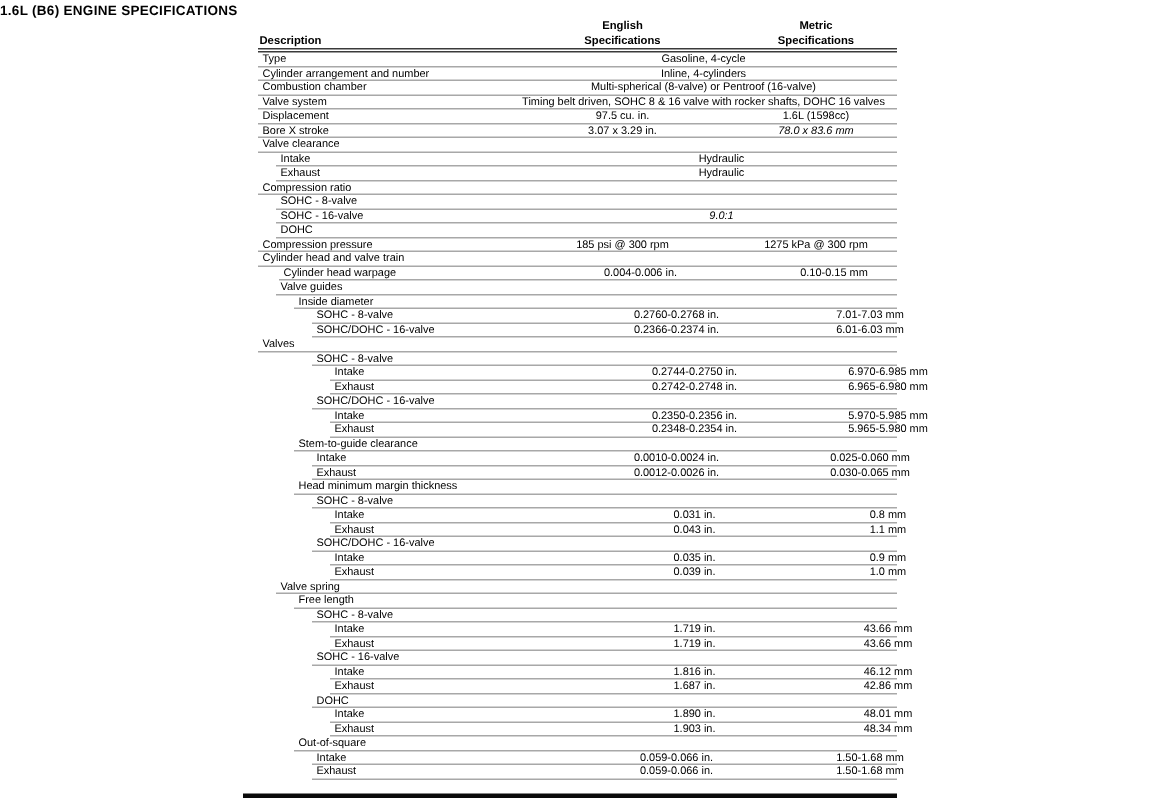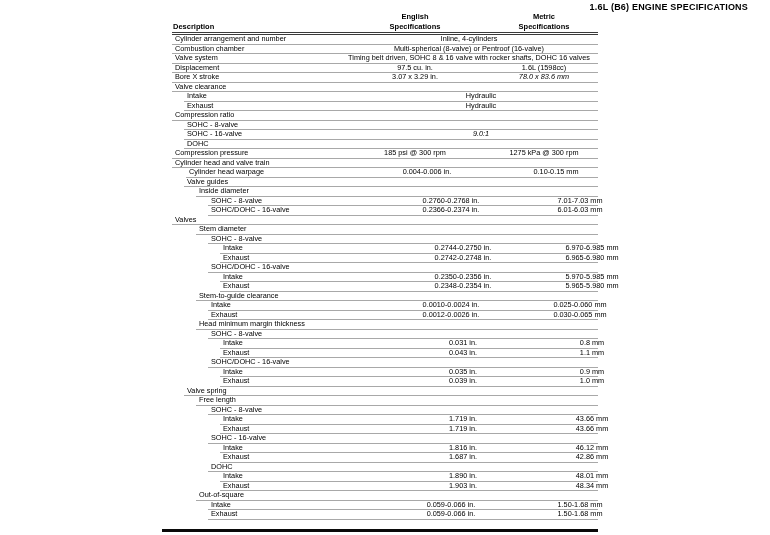--- a/index.html
+++ b/index.html
@@ -5,21 +5,21 @@
   html,body { margin:0; padding:0; }
   body {
     width:770px; height:535px; position:relative; overflow:hidden;
     background:#ffffff;
     font-family:"Liberation Sans", sans-serif;
     color:#111;
     -webkit-font-smoothing:antialiased;
   }
   .page-title {
     position:absolute; top:2px; left:0; width:748px;
-    text-align:right; font-size:9px; font-weight:bold; color:#000;
+    text-align:left; font-size:9px; font-weight:bold; color:#000;
     letter-spacing:0.2px;
   }
   
   .hdr {
     position:absolute; left:172px; top:12px; width:426px; height:20px;
     border-bottom:3px double #3a3a3a;
     font-size:7.5px; font-weight:bold; color:#000;
   }
   .hdr .desc-head { position:absolute; left:1px; bottom:1px; }
   .hdr .eng-head  { position:absolute; left:168px; width:150px; top:0; text-align:center; line-height:9.5px; }
@@ -57,20 +57,24 @@
     <span class="col-line">Specifications</span>
   </div>
   <div class="met-head">
     <span class="col-line">Metric</span>
     <span class="col-line">Specifications</span>
   </div>
 </div>
 
 <div class="rows" id="rows">
     <div class="row" style="margin-left: 0px;">
+      <span class="lbl">Type</span>
+      <span class="span" style="right: 0px;">Gasoline, 4-cycle</span>
+    </div>
+    <div class="row" style="margin-left: 0px;">
       <span class="lbl">Cylinder arrangement and number</span>
       <span class="span" style="right: 0px;">Inline, 4-cylinders</span>
     </div>
     <div class="row" style="margin-left: 0px;">
       <span class="lbl">Combustion chamber</span>
       <span class="span" style="right: 0px;">Multi-spherical (8-valve) or Pentroof (16-valve)</span>
     </div>
     <div class="row" style="margin-left: 0px;">
       <span class="lbl">Valve system</span>
       <span class="span" style="right: 0px;">Timing belt driven, SOHC 8 &amp; 16 valve with rocker shafts, DOHC 16 valves</span>
@@ -134,23 +138,20 @@
       <span class="met" style="right: -36px;">7.01-7.03 mm</span>
     </div>
     <div class="row" style="margin-left: 36px;">
       <span class="lbl">SOHC/DOHC - 16-valve</span>
       <span class="eng" style="right: 72px;">0.2366-0.2374 in.</span>
       <span class="met" style="right: -36px;">6.01-6.03 mm</span>
     </div>
     <div class="row" style="margin-left: 0px;">
       <span class="lbl">Valves</span>
     </div>
-    <div class="row" style="margin-left: 24px;">
-      <span class="lbl">Stem diameter</span>
-    </div>
     <div class="row" style="margin-left: 36px;">
       <span class="lbl">SOHC - 8-valve</span>
     </div>
     <div class="row" style="margin-left: 48px;">
       <span class="lbl">Intake</span>
       <span class="eng" style="right: 60px;">0.2744-0.2750 in.</span>
       <span class="met" style="right: -48px;">6.970-6.985 mm</span>
     </div>
     <div class="row" style="margin-left: 48px;">
       <span class="lbl">Exhaust</span>

